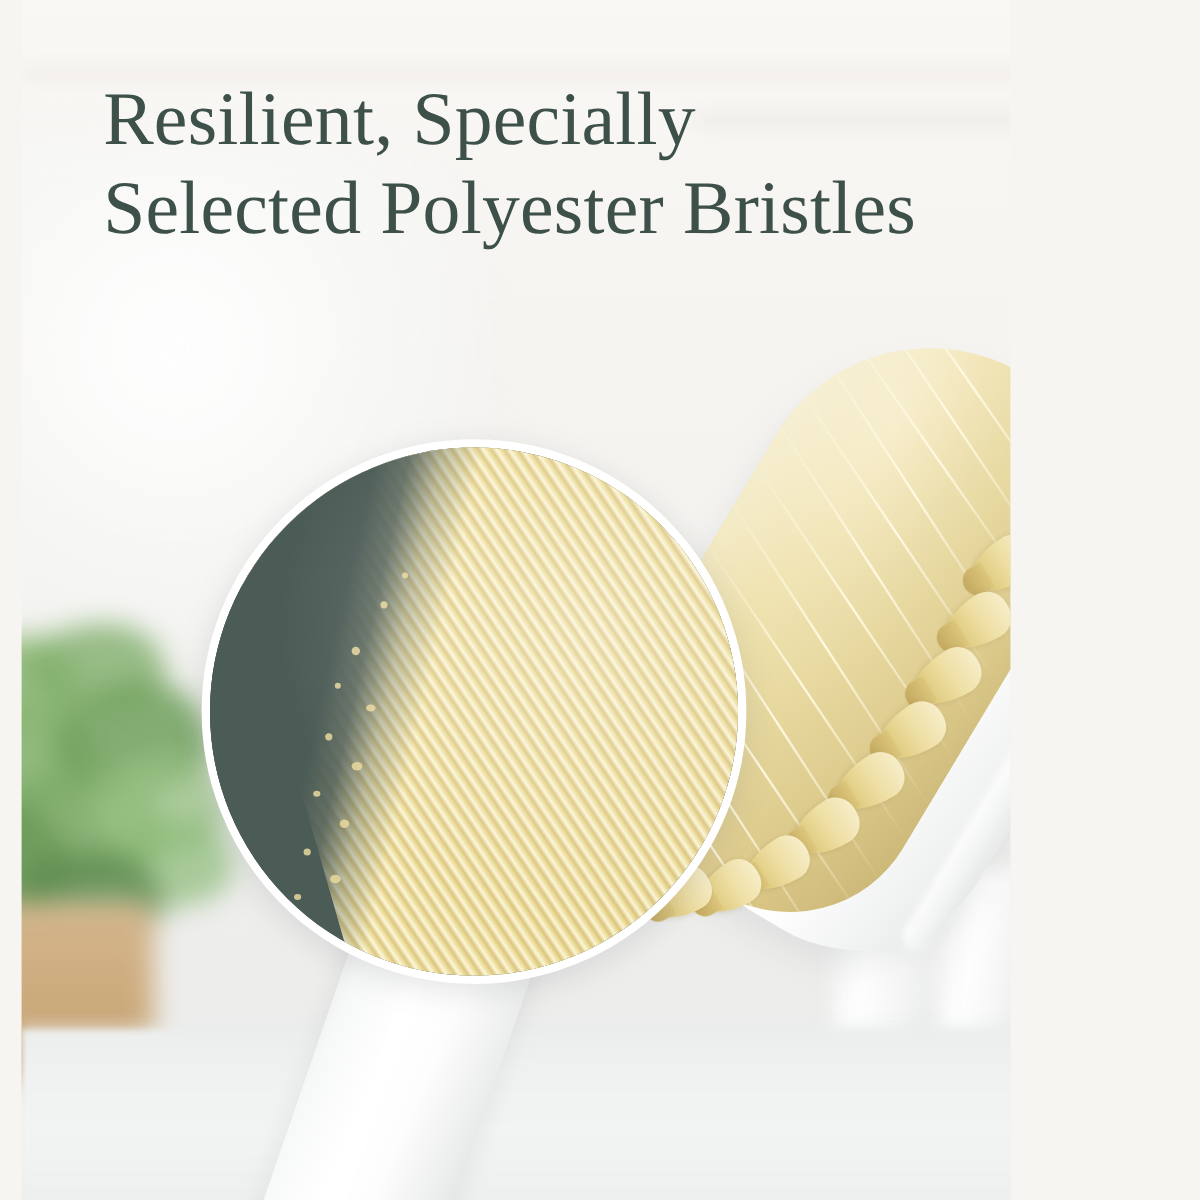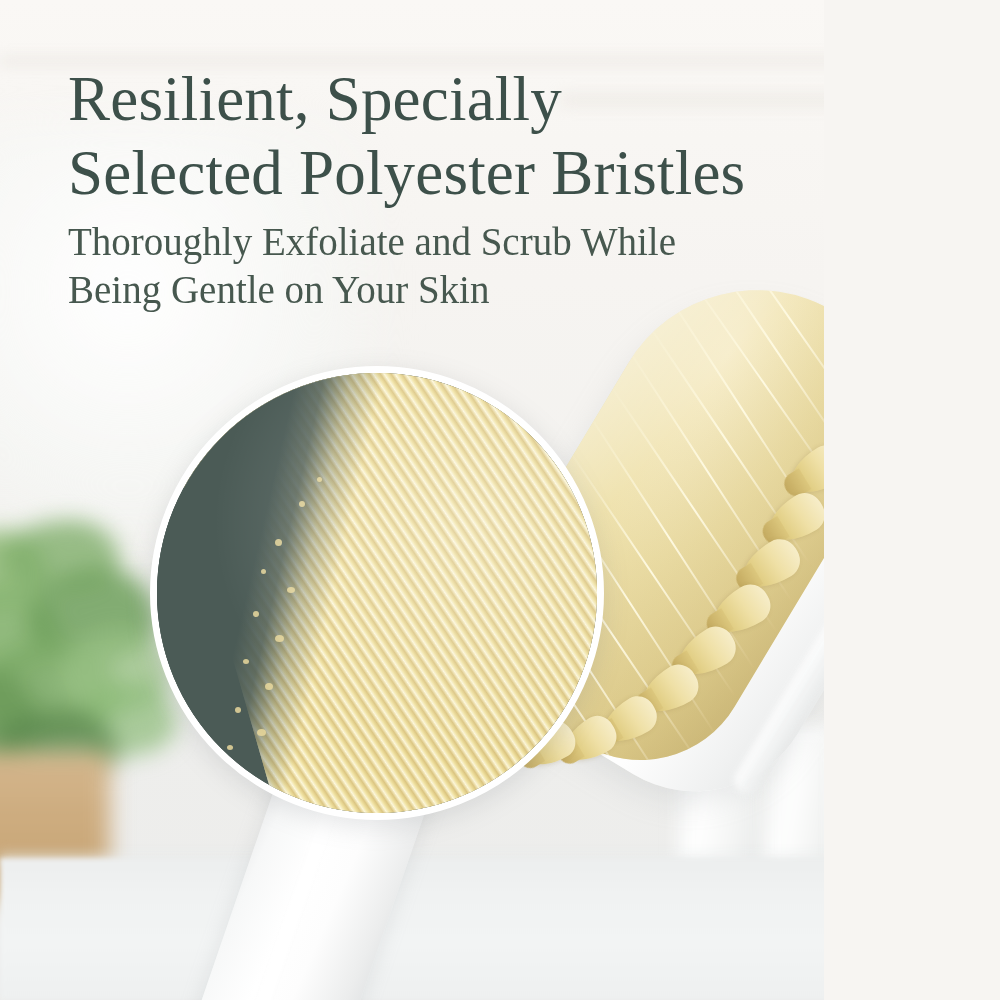--- a/index.html
+++ b/index.html
@@ -1,21 +1,21 @@
 <!DOCTYPE html>
 <html><head>
 <meta charset="utf-8">
 <style>
   html,body{margin:0;padding:0;}
   body{
     width:1000px;height:1000px;overflow:hidden;
     font-family:"Liberation Serif", serif;
     background:#f7f5f2;
   }
-  #stage{position:relative;width:824px;height:1000px;overflow:hidden;background:#f7f5f2;}
+  #stage{position:relative;width:824px;height:1000px;overflow:hidden;background:#f7f5f2;margin-left:18px;}
 
   
   .bg-layer{position:absolute;inset:0;overflow:hidden;}
   .bg-wall{
     position:absolute;left:0;top:0;width:1000px;height:1000px;
     background:
       linear-gradient(180deg,#faf8f5 0%,#f6f4f1 28%,#f3f2ef 52%,#eeeeec 74%,#ececeb 100%);
   }
   .bg-shelfline{
     position:absolute;left:0;top:56px;width:1000px;height:10px;
@@ -308,17 +308,15 @@
       <span class="speck" style="left:70px; top:372px;width:6px;height:5px;"></span>
       <span class="speck" style="left:142px;top:128px;width:6px;height:6px;"></span>
       <span class="speck" style="left:160px;top:104px;width:5px;height:5px;"></span>
     </div>
     <div class="inset-sheen"></div>
   </div>
 
   <div class="copy">
     <h1 class="headline">Resilient, Specially
 Selected Polyester Bristles</h1>
-    <p class="subhead">Thoroughly Exfoliate and Scrub While
-Being Gentle on Your Skin</p>
   </div>
 
 </div>
 
 </body></html>

